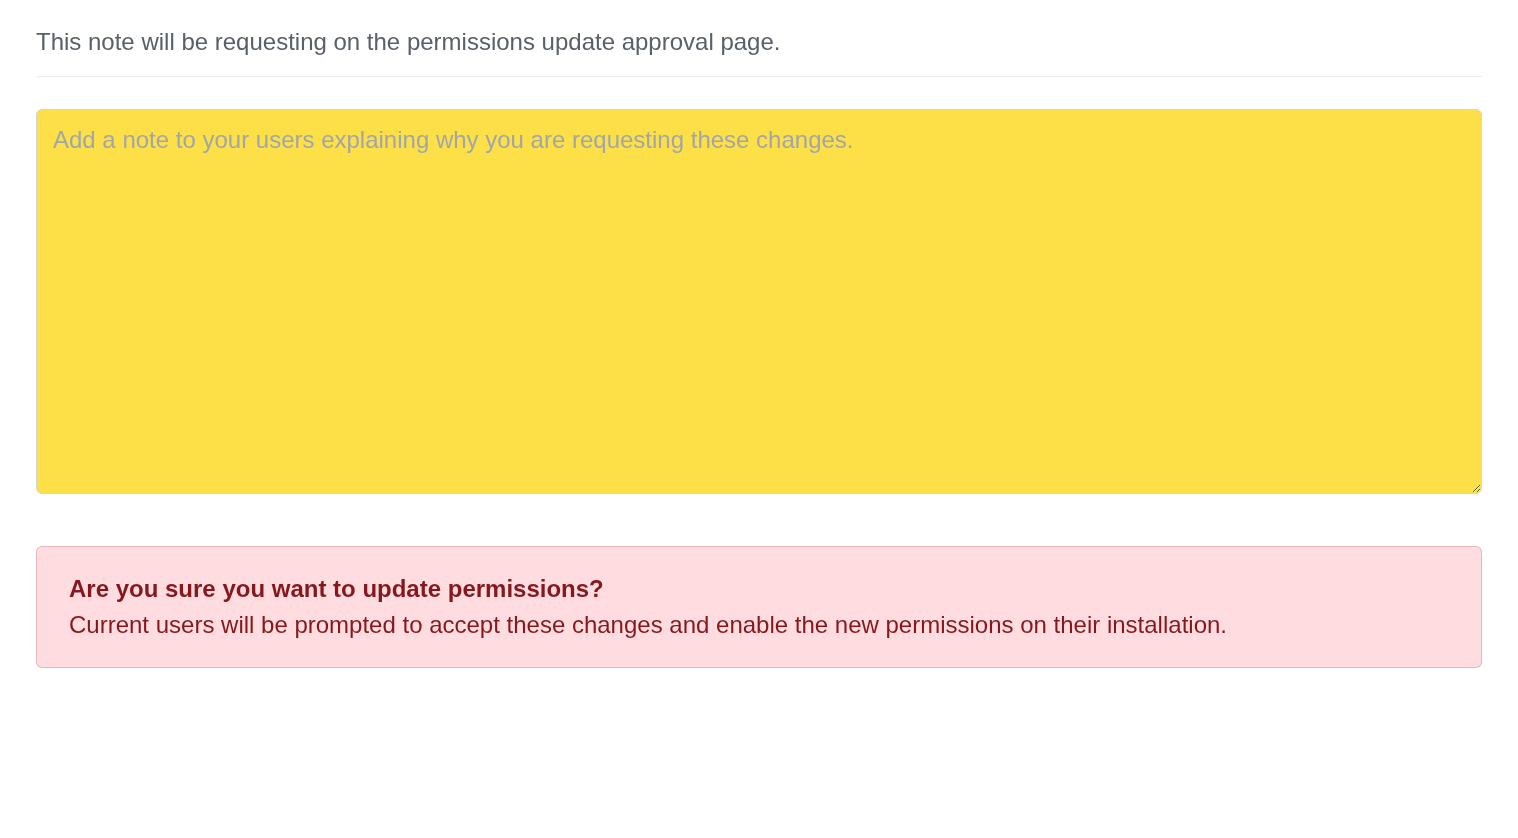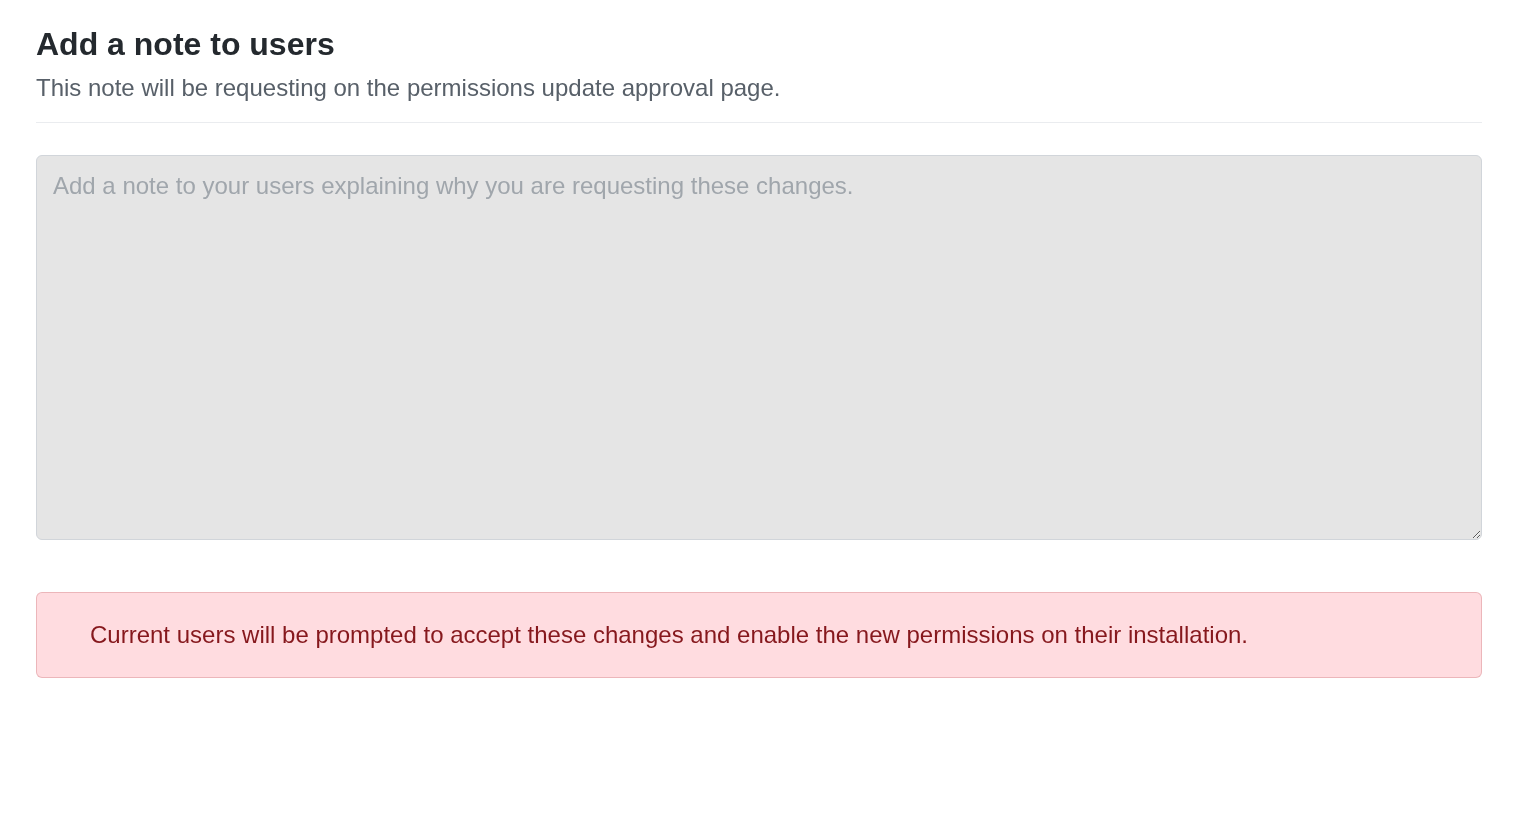--- a/index.html
+++ b/index.html
@@ -31,21 +31,21 @@
       line-height: 1.5;
       font-weight: 400;
     }
     .note-textarea {
       width: 100%;
       min-height: 385px;
       padding: 12px 16px;
       font-size: 24px;
       font-family: inherit;
       color: #24292e;
-      background-color: #e5e5e5;
+      background-color: #fde047;
       border: 1px solid #d1d5da;
       border-radius: 6px;
       resize: vertical;
       line-height: 1.5;
       margin-top: 16px;
     }
     .note-textarea::placeholder {
       color: #a0a6ac;
     }
     .warning-box {
@@ -59,33 +59,32 @@
       font-size: 24px;
       font-weight: 600;
       color: #86181d;
       line-height: 1.5;
     }
     .warning-text {
       font-size: 24px;
       color: #86181d;
       line-height: 1.5;
       font-weight: 400;
-      margin-left: 21px;
     }
   </style>
 </head>
 <body>
 
 
 
 <div class="section-header">
-  <h2 class="section-title">Add a note to users</h2>
   <p class="section-subtitle">This note will be requesting on the permissions update approval page.</p>
 </div>
 
 <textarea class="note-textarea" placeholder="Add a note to your users explaining why you are requesting these changes." style=""></textarea>
 
 <div class="warning-box">
+  <div class="warning-title">Are you sure you want to update permissions?</div>
   <div class="warning-text">Current users will be prompted to accept these changes and enable the new permissions on their installation.</div>
 </div>
 
 
 
 
 </body></html>

